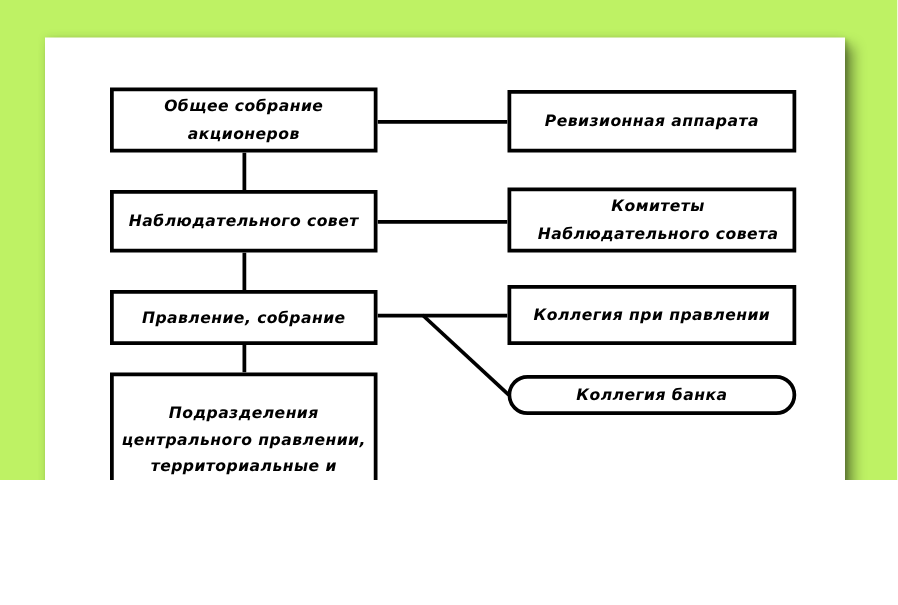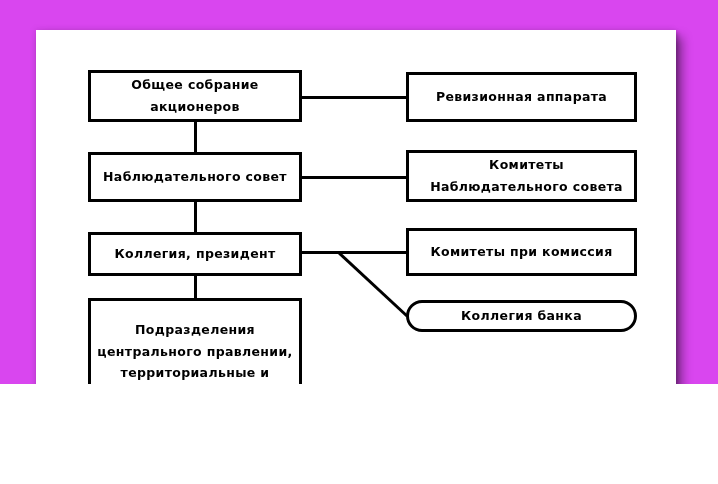--- a/index.html
+++ b/index.html
@@ -5,23 +5,24 @@
 <style>
   html, body {
     margin: 0;
     padding: 0;
     background: #ffffff;
   }
   #canvas {
     position: relative;
     width: 718px;
     height: 384px;
-    background: #d946ef;
+    background: #bef264;
     overflow: hidden;
     font-family: "DejaVu Sans", "Liberation Sans", sans-serif;
+    font-style: italic;
   }
   
   #panel {
     position: absolute;
     left: 36px;
     top: 30px;
     width: 640px;
     height: 420px;
     background: #ffffff;
     box-shadow: 6px 7px 10px rgba(0,0,0,0.42),
@@ -122,25 +123,25 @@
     <div class="node" id="n-supervisory">
       <span class="ln">Наблюдательного совет</span>
     </div>
 
     <div class="node two-line" id="n-sup-committees">
       <span class="ln">Комитеты</span>
       <span class="ln">Наблюдательного совета</span>
     </div>
 
     <div class="node" id="n-board">
-      <span class="ln">Коллегия, президент</span>
+      <span class="ln">Правление, собрание</span>
     </div>
 
     <div class="node" id="n-board-comm">
-      <span class="ln">Комитеты при комиссия</span>
+      <span class="ln">Коллегия при правлении</span>
     </div>
 
     <div class="node four-line" id="n-divisions">
       <span class="ln">Подразделения</span>
       <span class="ln">центрального правлении,</span>
       <span class="ln">территориальные и</span>
     </div>
 
     <div class="node" id="n-collegium">
       <span class="ln">Коллегия банка</span>

